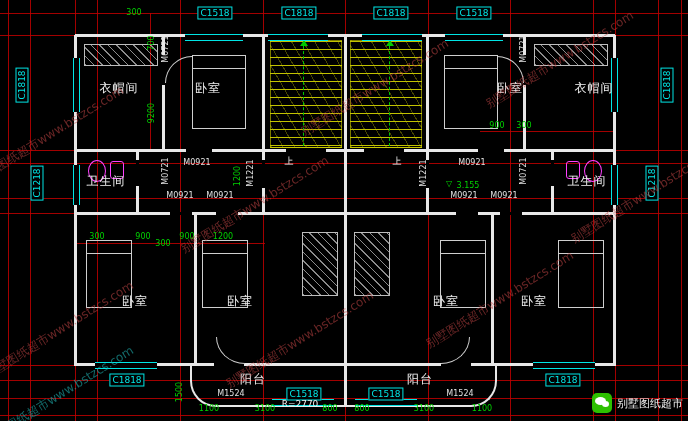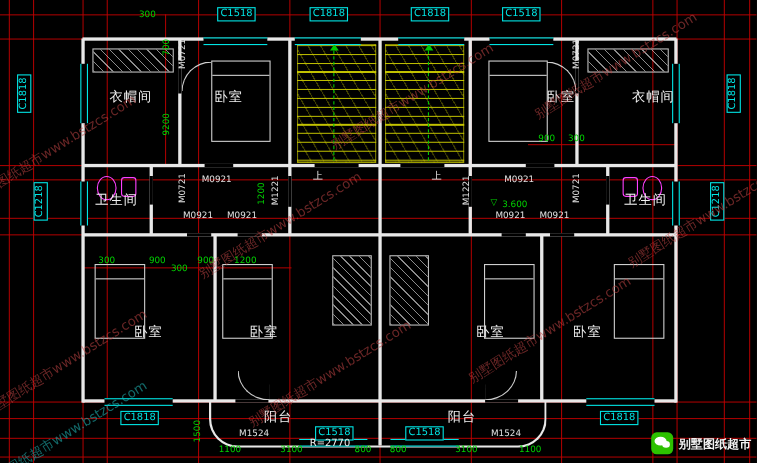--- a/index.html
+++ b/index.html
@@ -45,21 +45,21 @@
   #watermarks{position:absolute;inset:0;pointer-events:none;}
   .wm{position:absolute;transform:translate(-50%,-50%) rotate(-32deg);
       font-size:12px;white-space:nowrap;}
   .wm-red{color:#c04545;opacity:.55;}
   .wm-cyan{color:#1fb0b0;opacity:.6;}
   
   #wechat{position:absolute;left:592px;top:393px;display:flex;align-items:center;gap:5px;}
   .wx-icon{width:20px;height:20px;background:#2dc100;border-radius:5px;position:relative;}
   .wx-icon .bubble{position:absolute;left:3px;top:4px;width:11px;height:8px;background:#fff;border-radius:50%;}
   .wx-icon .bubble2{position:absolute;left:10px;top:8px;width:7px;height:6px;background:#fff;border-radius:50%;}
-  .wx-label{color:#f0f0f0;font-size:11px;font-weight:bold;}
+  .wx-label{color:#f0f0f0;font-size:11px;}
 </style>
 </head>
 <body>
 
 <div id="plan">
 
   <div class="gv" style="left:8px;"></div>
   <div class="gv" style="left:30px;"></div>
   <div class="gv" style="left:75px;"></div>
   <div class="gv" style="left:97px;"></div>
@@ -219,21 +219,21 @@
       <span class="lbl dim rot" style="left: 152px; top: 113px;">9200</span>
       <span class="lbl dim" style="left: 497px; top: 126px;">900</span>
       <span class="lbl dim" style="left: 524px; top: 126px;">300</span>
       <span class="lbl dim" style="left: 97px; top: 237px;">300</span>
       <span class="lbl dim" style="left: 143px; top: 237px;">900</span>
       <span class="lbl dim" style="left: 163px; top: 244px;">300</span>
       <span class="lbl dim" style="left: 187px; top: 237px;">900</span>
       <span class="lbl dim" style="left: 223px; top: 237px;">1200</span>
       <span class="lbl dim rot" style="left: 238px; top: 176px;">1200</span>
       <span class="lbl dim" style="left: 449px; top: 184px;">▽</span>
-      <span class="lbl dim" style="left: 468px; top: 186px;">3.600</span>
+      <span class="lbl dim" style="left: 468px; top: 186px;">3.155</span>
       <span class="lbl dim rot" style="left: 180px; top: 392px;">1500</span>
       <span class="lbl dim" style="left: 209px; top: 409px;">1100</span>
       <span class="lbl dim" style="left: 265px; top: 409px;">3100</span>
       <span class="lbl dim" style="left: 330px; top: 409px;">800</span>
       <span class="lbl dim" style="left: 362px; top: 409px;">800</span>
       <span class="lbl dim" style="left: 424px; top: 409px;">3100</span>
       <span class="lbl dim" style="left: 482px; top: 409px;">1100</span>
       <span class="lbl misc" style="left: 289px; top: 161px;">上</span>
       <span class="lbl misc" style="left: 397px; top: 161px;">上</span>
       <span class="lbl misc" style="left: 300px; top: 404px;">R=2770</span>

